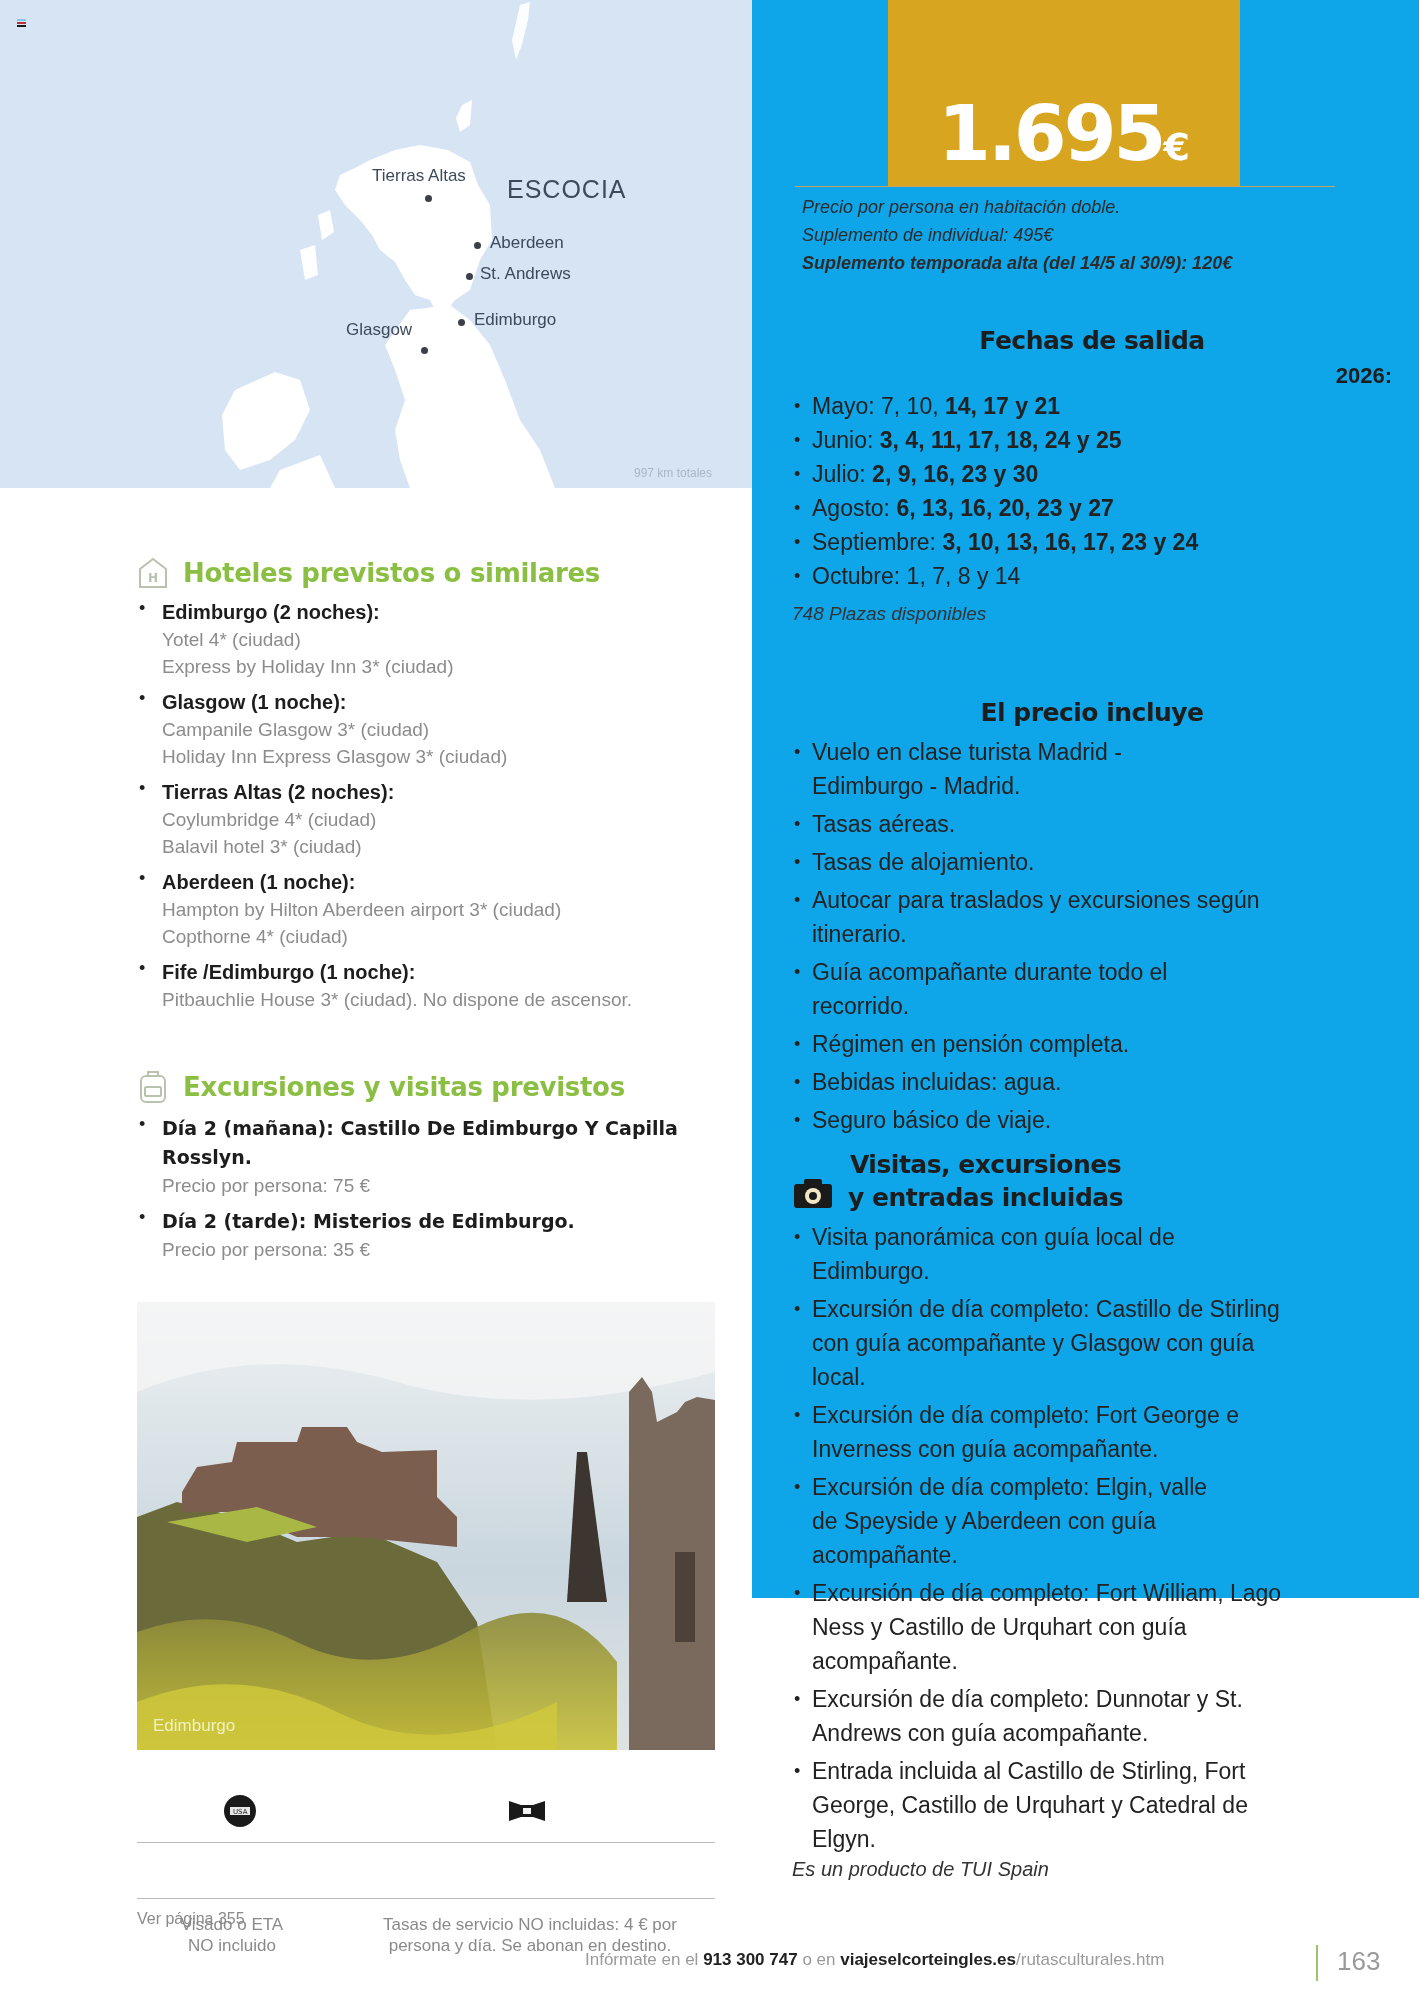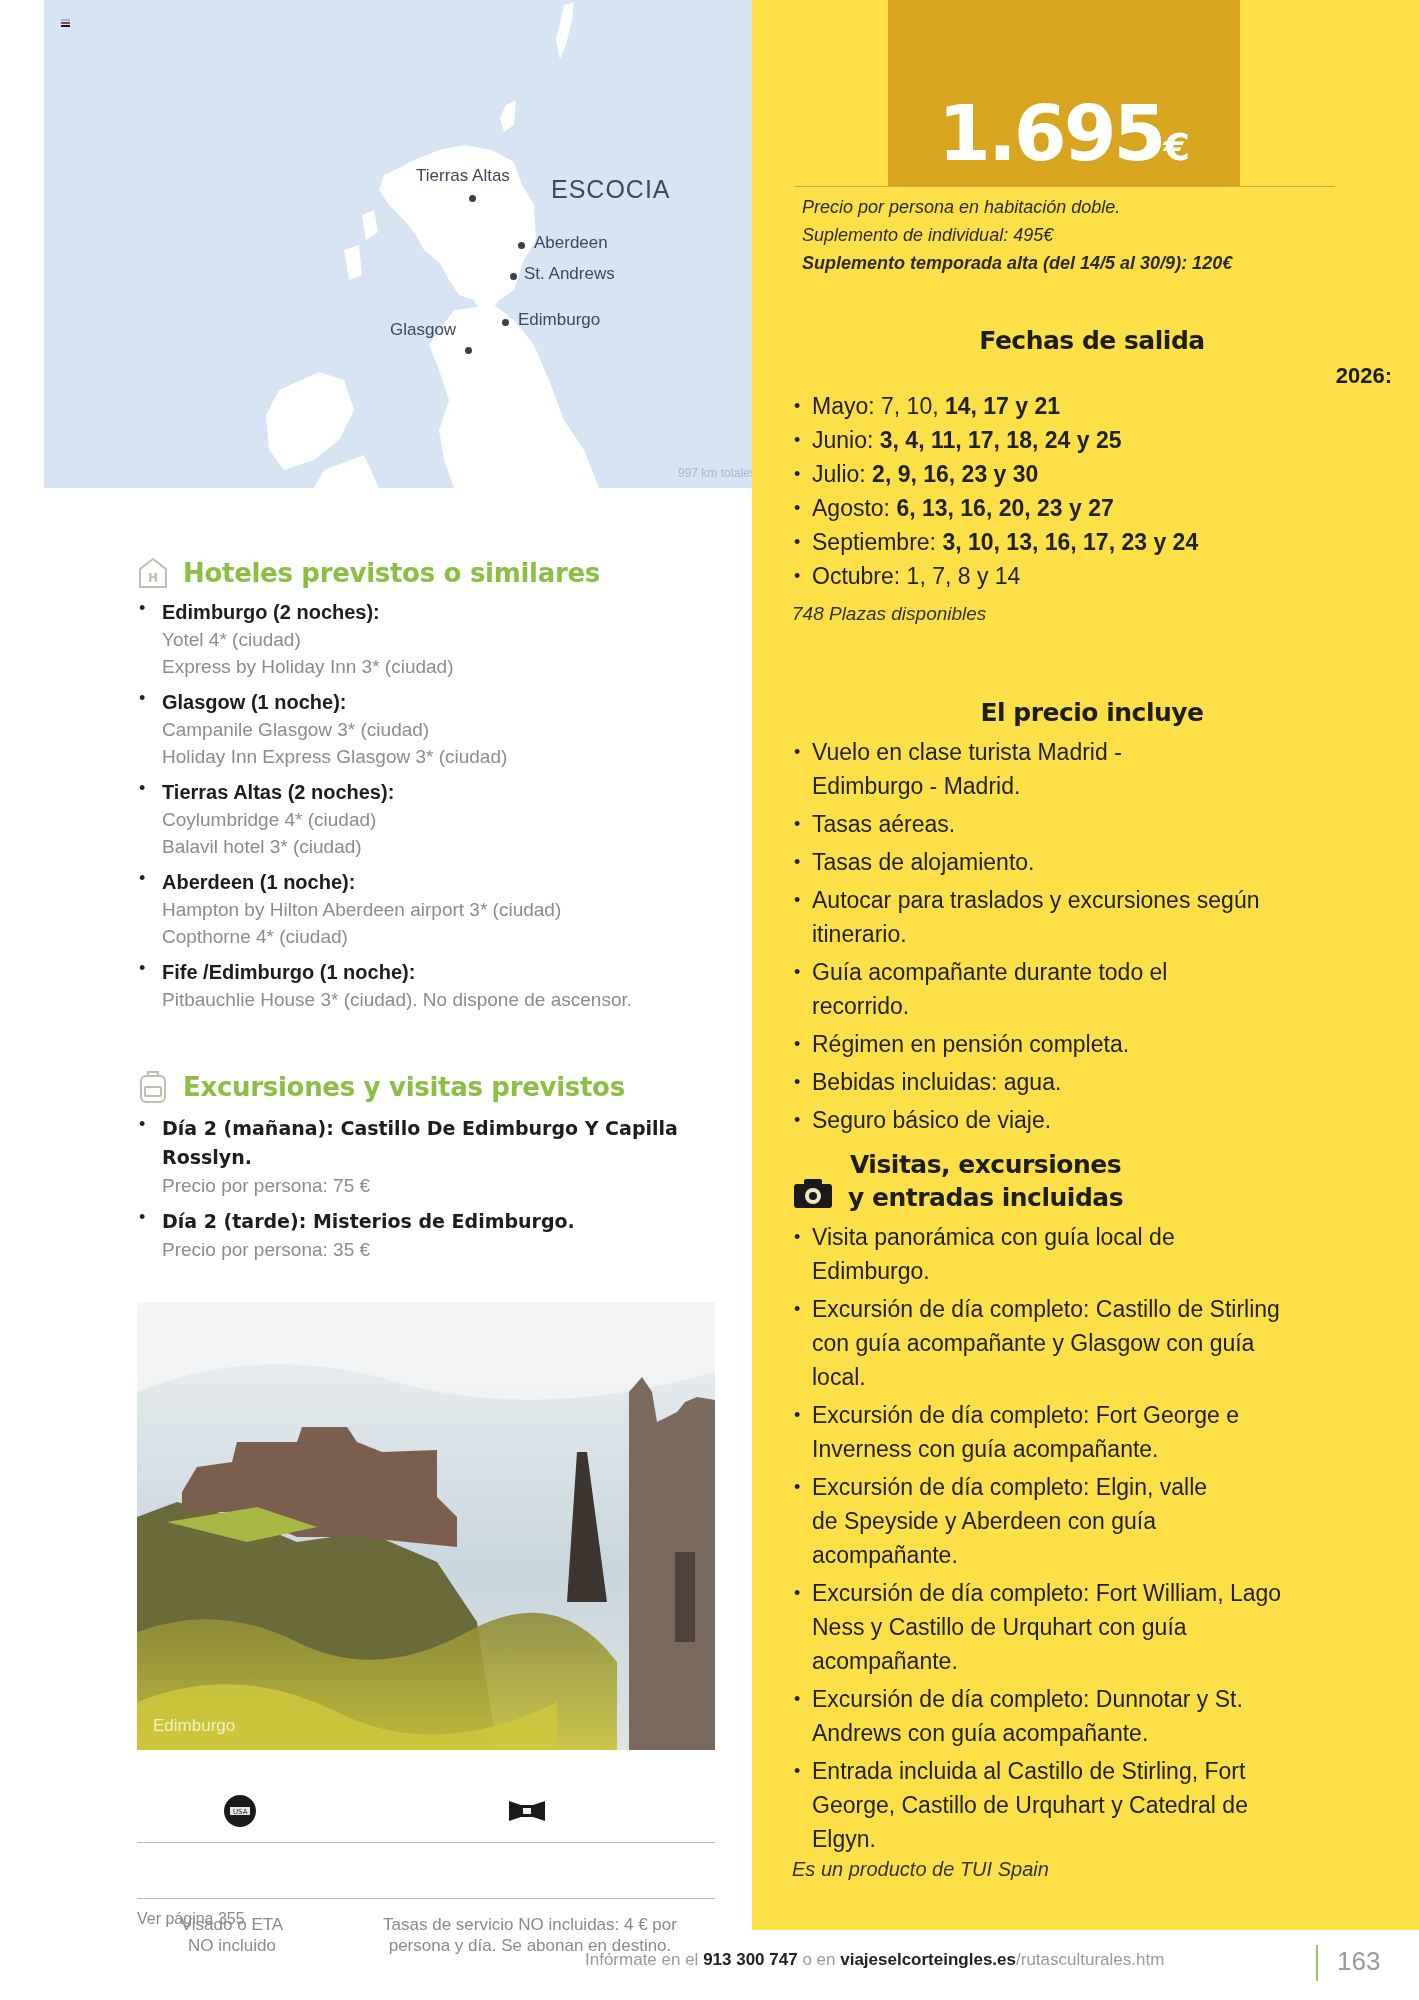--- a/index.html
+++ b/index.html
@@ -1,30 +1,30 @@
 <!DOCTYPE html>
 <html><head>
 <meta charset="utf-8">
 <style>
   * { box-sizing: border-box; margin: 0; padding: 0; }
   html, body { width: 1419px; height: 2000px; background: #ffffff; overflow: hidden; }
   body { position: relative; font-family: "Liberation Sans", sans-serif; color: #222; }
 
   
-  .map { position: absolute; left: 0; top: 0; width: 752px; height: 488px; background: #d6e4f3; overflow: hidden; margin-left: 44px; }
+  .map { position: absolute; left: 0; top: 0; width: 752px; height: 488px; background: #d6e4f3; overflow: hidden; }
   .map svg { position: absolute; left: 0; top: 0; }
   .map-flag { position: absolute; left: 17px; top: 19px; width: 9px; height: 8px; }
   .map-flag span { display: block; height: 2px; margin-bottom: 1px; }
   .map-label { position: absolute; font-size: 17px; color: #3c4a5c; white-space: nowrap; }
   .map-title { position: absolute; font-size: 25px; color: #3c4a5c; letter-spacing: 1px; }
   .map-dot { position: absolute; width: 7px; height: 7px; background: #3a3f48; border-radius: 50%; }
   .map-km { position: absolute; font-size: 12px; color: #a9b8c8; right: 40px; top: 466px; }
 
   
-  .side { position: absolute; left: 752px; top: 0; width: 667px; height: 1930px; background: #fde047; }
+  .side { position: absolute; left: 752px; top: 0; width: 667px; height: 1598px; background: #0ea5e9; }
   .price-box { position: absolute; left: 136px; top: 0; width: 352px; height: 186px; background: #d8a520; }
   .price-val { position: absolute; left: 0; right: 0; bottom: 8px; text-align: center; color: #fff; font-family: "DejaVu Sans", sans-serif; font-weight: bold; font-size: 76px; letter-spacing: -3px; }
   .price-val .eur { font-size: 38px; letter-spacing: 0; }
   .price-line { position: absolute; left: 43px; top: 186px; width: 540px; height: 1px; background: #c9a35c; }
   .price-notes { position: absolute; left: 50px; top: 193px; font-size: 18px; font-style: italic; line-height: 28px; color: #2b2b2b; }
   .price-notes .b { font-weight: bold; }
 
   .side-h { font-family: "DejaVu Sans", sans-serif; font-weight: bold; font-size: 25px; color: #1d1d1d; letter-spacing: -0.5px; text-align: center; }
   .side-block { position: absolute; left: 40px; width: 600px; }
   .year { font-weight: bold; font-size: 22px; color: #1d1d1d; margin-top: 8px; text-align: right; }

